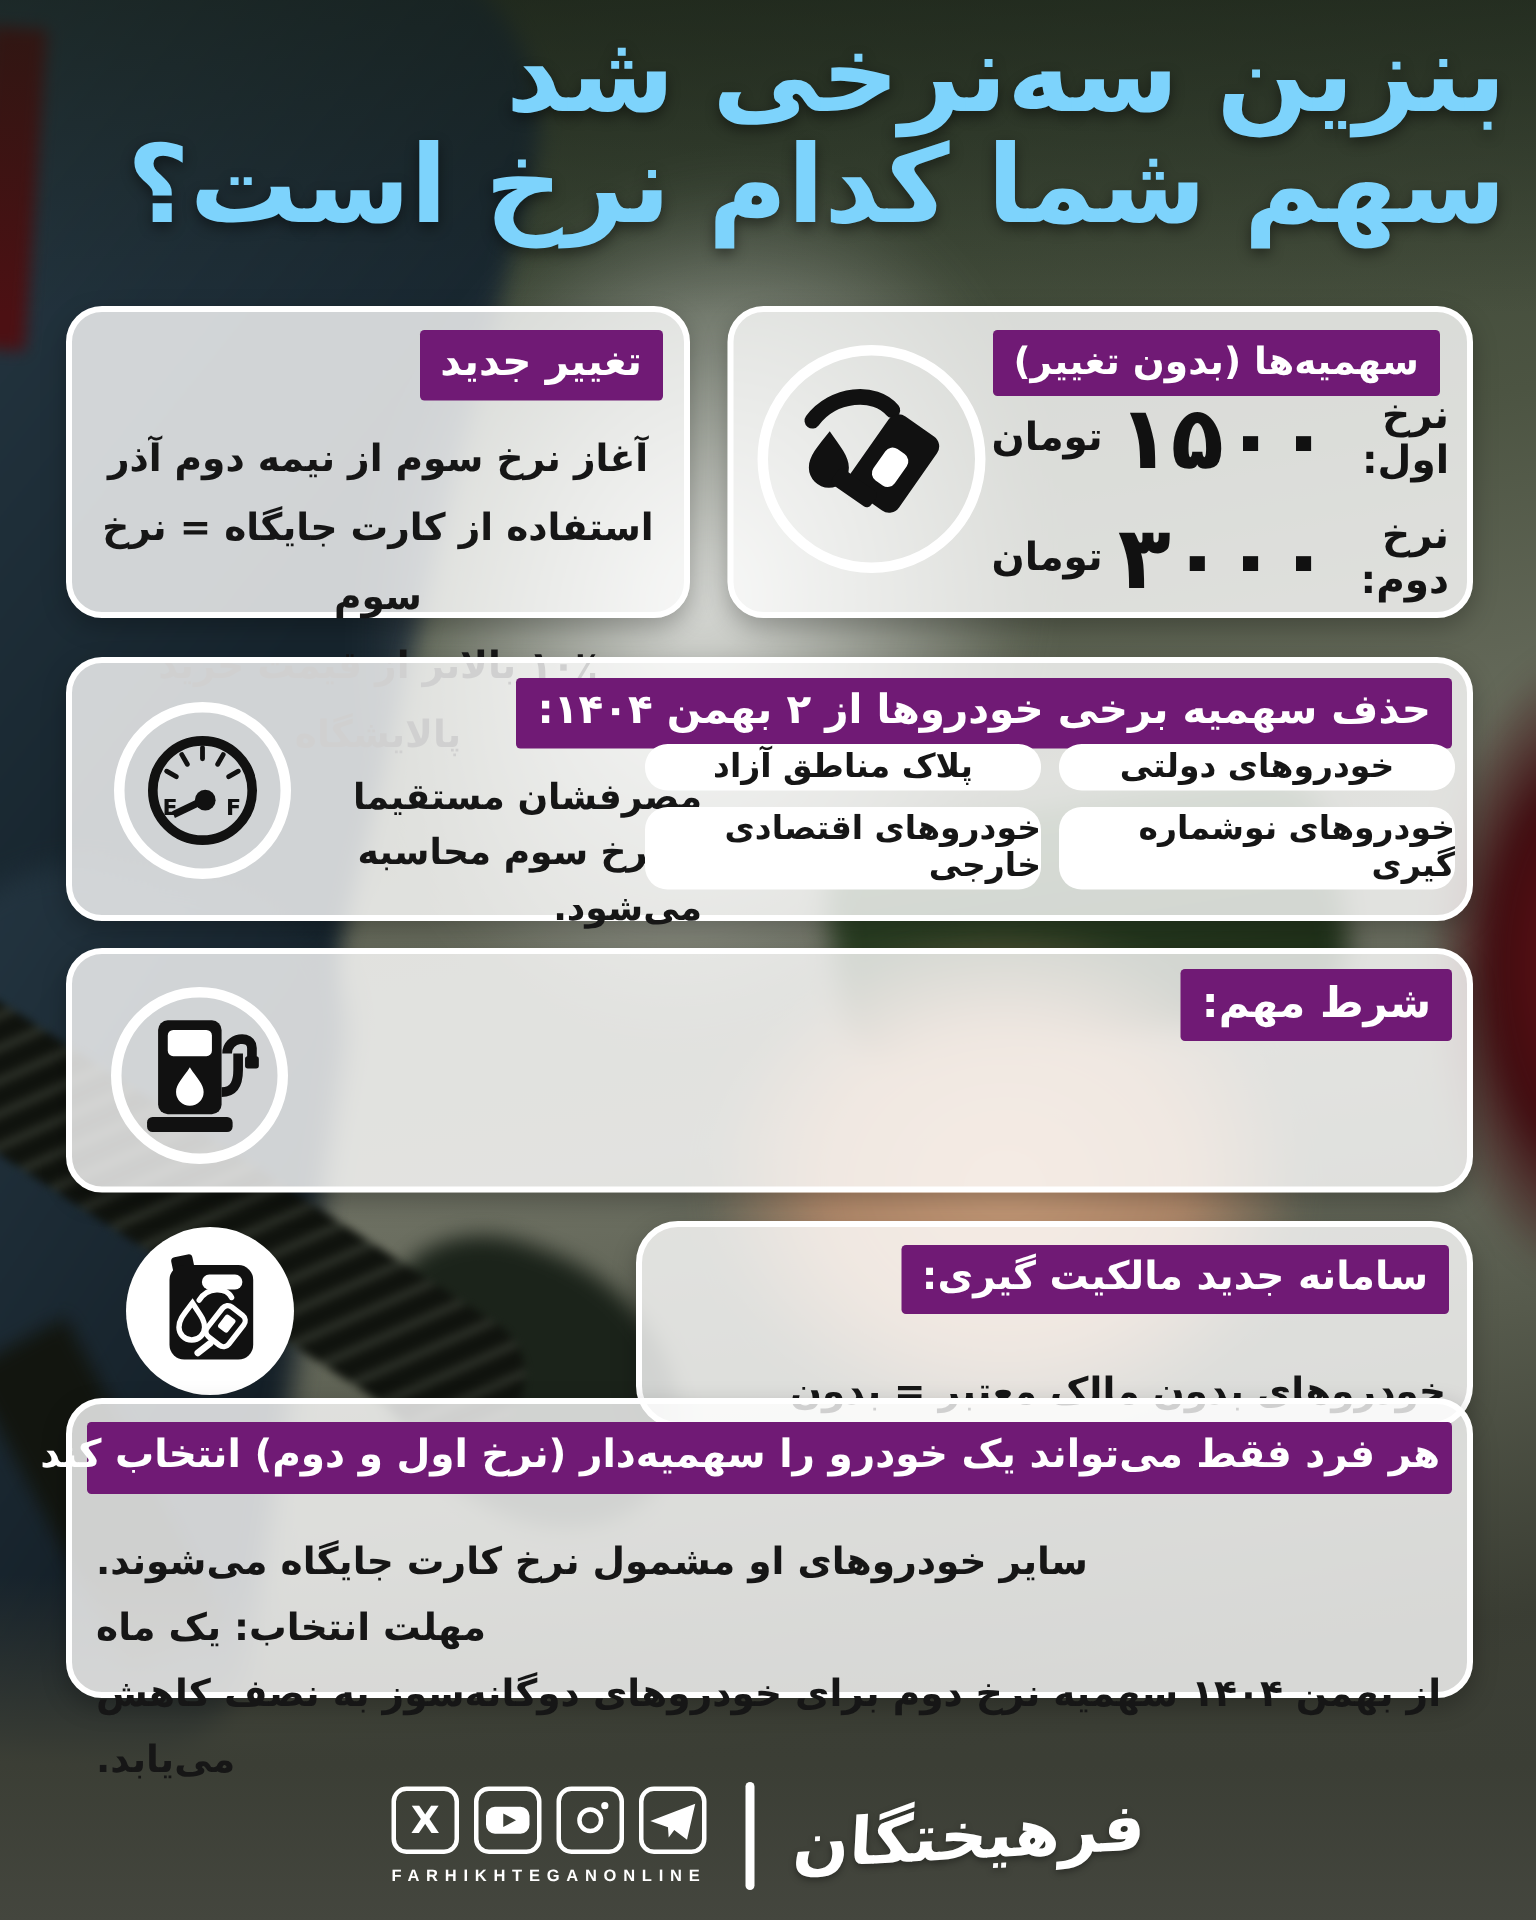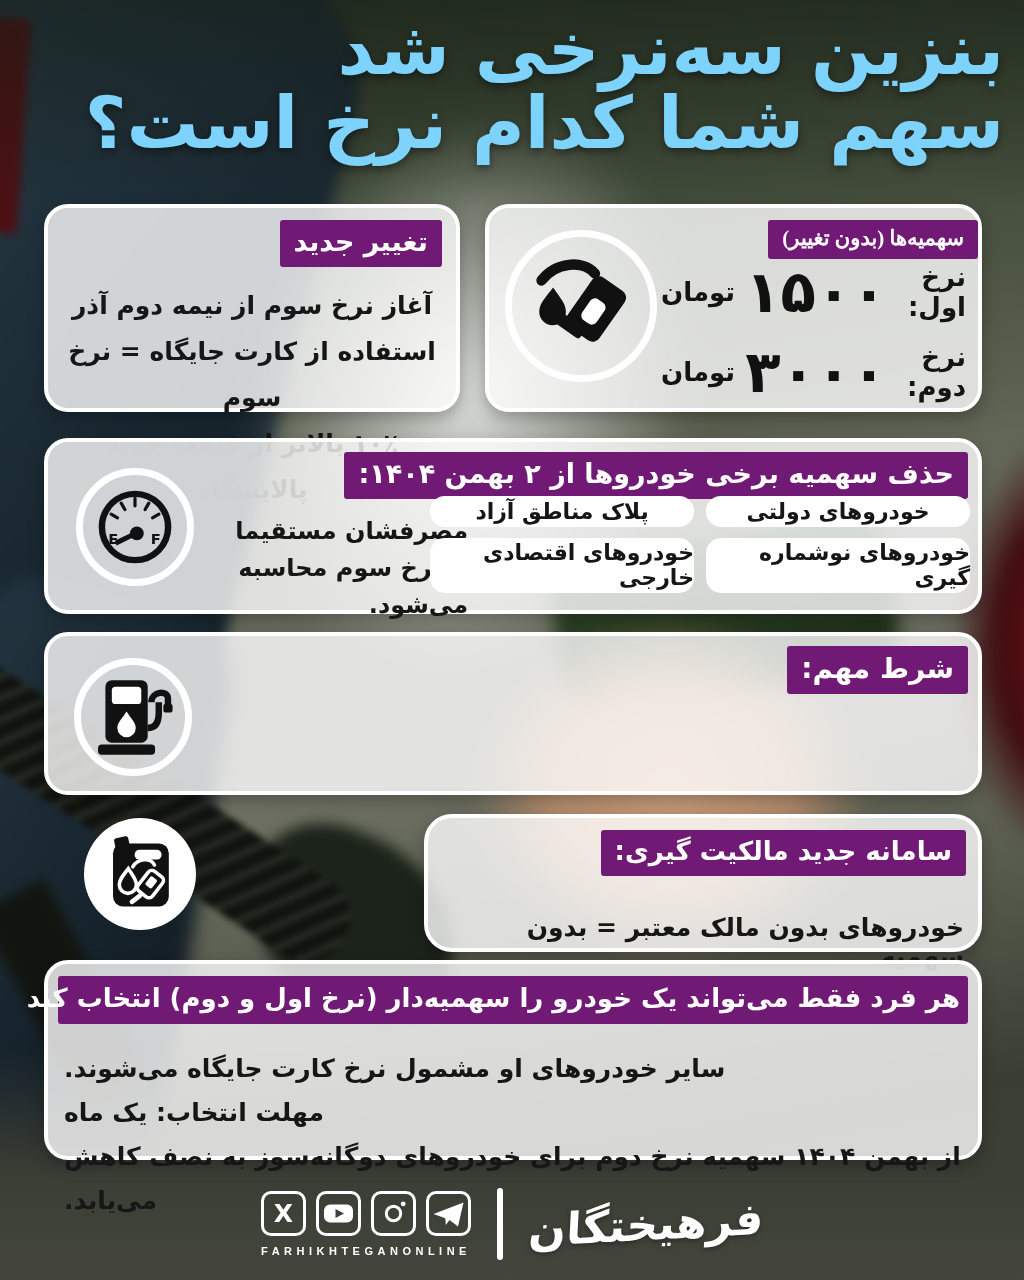--- a/index.html
+++ b/index.html
@@ -105,21 +105,21 @@
   <div class="card" style="left:44px;top:204px;width:416px;height:208px;">
     <div class="red-label" style="top:12px;right:14px;font-size:27px;">تغییر جدید</div>
     <div class="c1-lines fa">
       <div>آغاز نرخ سوم از نیمه دوم آذر</div>
       <div>استفاده از کارت جایگاه = نرخ سوم</div>
       <div>۱۰٪ بالاتر از قیمت خرید پالایشگاه</div>
     </div>
   </div>
 
   <div class="card" style="left:485px;top:204px;width:497px;height:208px;">
-    <div class="red-label" style="top:12px;right:0;font-size:21px;font-family:Liberation Serif, serif;">سهمیه‌ها (بدون تغییر)</div>
+    <div class="red-label" style="top:12px;right:18px;font-size:25px;">سهمیه‌ها (بدون تغییر)</div>
     <div class="icon-ring" style="left:16px;top:22px;width:152px;height:152px;">
       <svg width="116" height="116" viewBox="0 0 100 100" aria-hidden="true">
         <path d="M26 34 C32 43 37 48 37 55 A11.5 11.5 0 1 1 14 55 C14 48 19 43 26 34 Z" fill="#111"></path>
         <path d="M16 28 C28 12 52 10 62 22" stroke="#111" stroke-width="9" fill="none" stroke-linecap="round"></path>
         <g transform="rotate(35 62 52)">
           <rect x="46" y="26" width="34" height="52" rx="7" fill="#111"></rect>
           <rect x="55" y="44" width="15" height="22" rx="5" fill="#fff"></rect>
         </g>
         <rect x="27" y="61" width="27" height="11" rx="3" transform="rotate(35 40 66)" fill="#111"></rect>
       </svg>
@@ -192,21 +192,21 @@
         <rect x="57" y="52" width="9" height="12" rx="2" fill="#fff"></rect>
       </g>
       <line x1="50" y1="74" x2="41" y2="81" stroke="#fff" stroke-width="5" stroke-linecap="round"></line>
     </svg>
   </div>
   <div class="card" style="left:424px;top:814px;width:558px;height:138px;border-radius:28px;">
     <div class="red-label" style="top:12px;right:12px;font-size:26px;">سامانه جدید مالکیت گیری:</div>
     <div class="c5-line fa">خودروهای بدون مالک معتبر = بدون سهمیه.</div>
   </div>
 
-  <div class="card" style="left:44px;top:960px;width:938px;height:200px;">
+  <div class="card" style="left:44px;top:932px;width:938px;height:200px;">
     <div class="red-label c6-label" style="top:12px;">هر فرد فقط می‌تواند یک خودرو را سهمیه‌دار (نرخ اول و دوم) انتخاب کند</div>
     <div class="c6-lines fa">
       <div>سایر خودروهای او مشمول نرخ کارت جایگاه می‌شوند.</div>
       <div>مهلت انتخاب: یک ماه</div>
       <div>از بهمن ۱۴۰۴ سهمیه نرخ دوم برای خودروهای دوگانه‌سوز به نصف کاهش می‌یابد.</div>
     </div>
   </div>
 
   <div class="footer">
     <div class="social-col">

